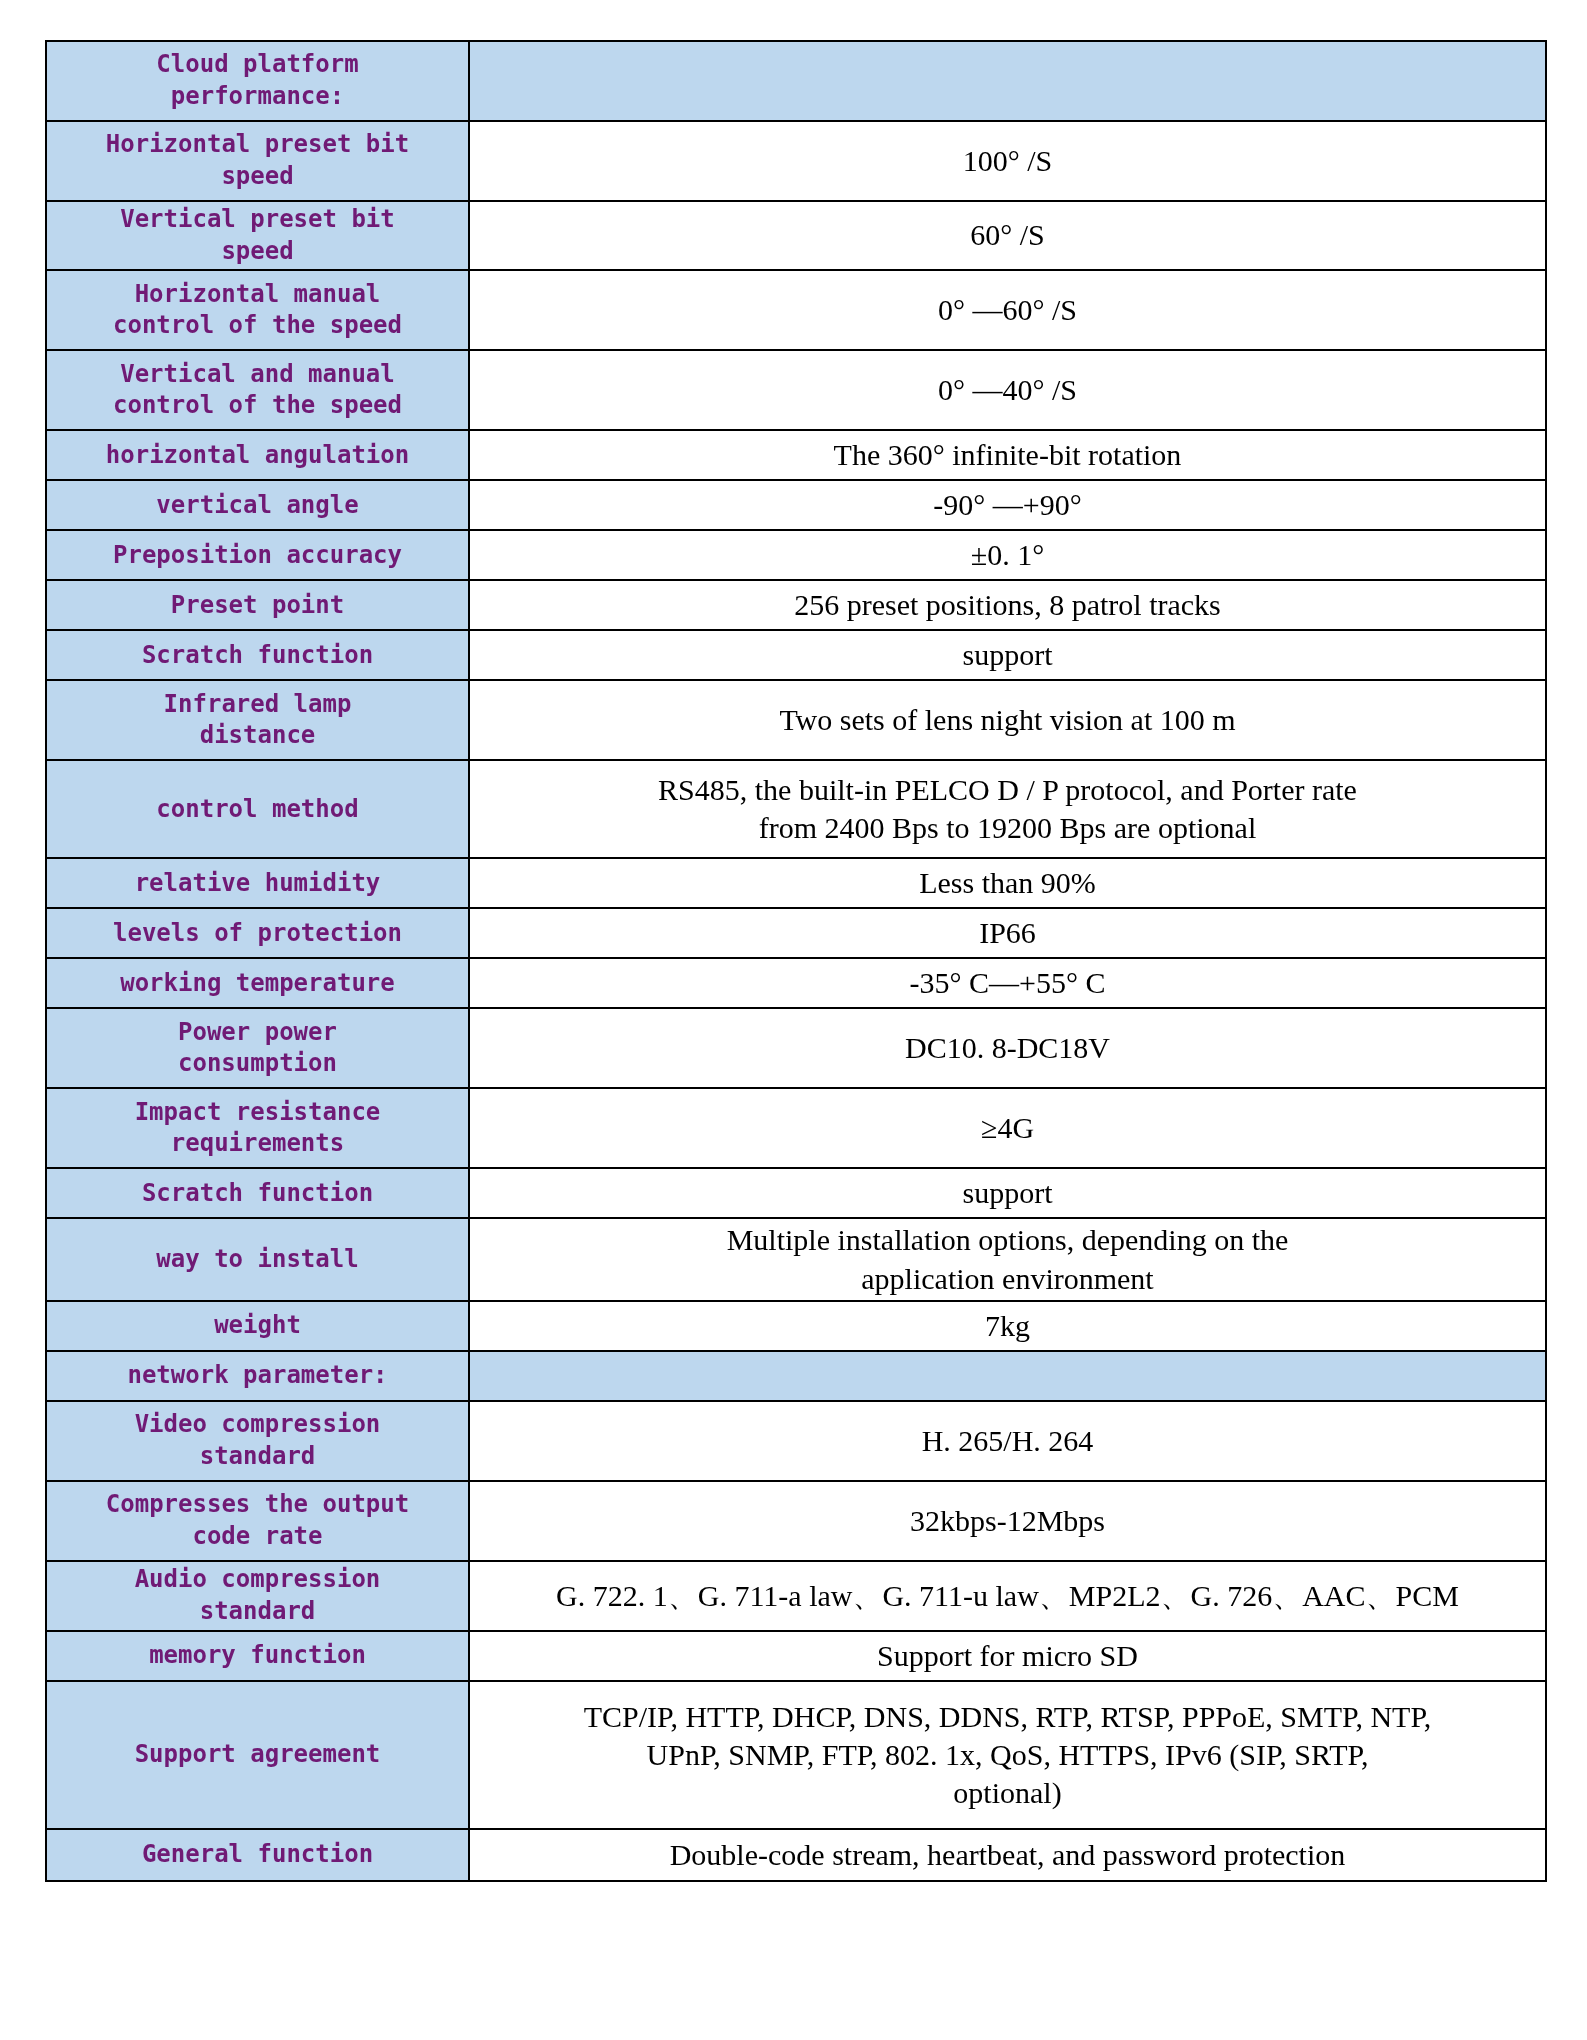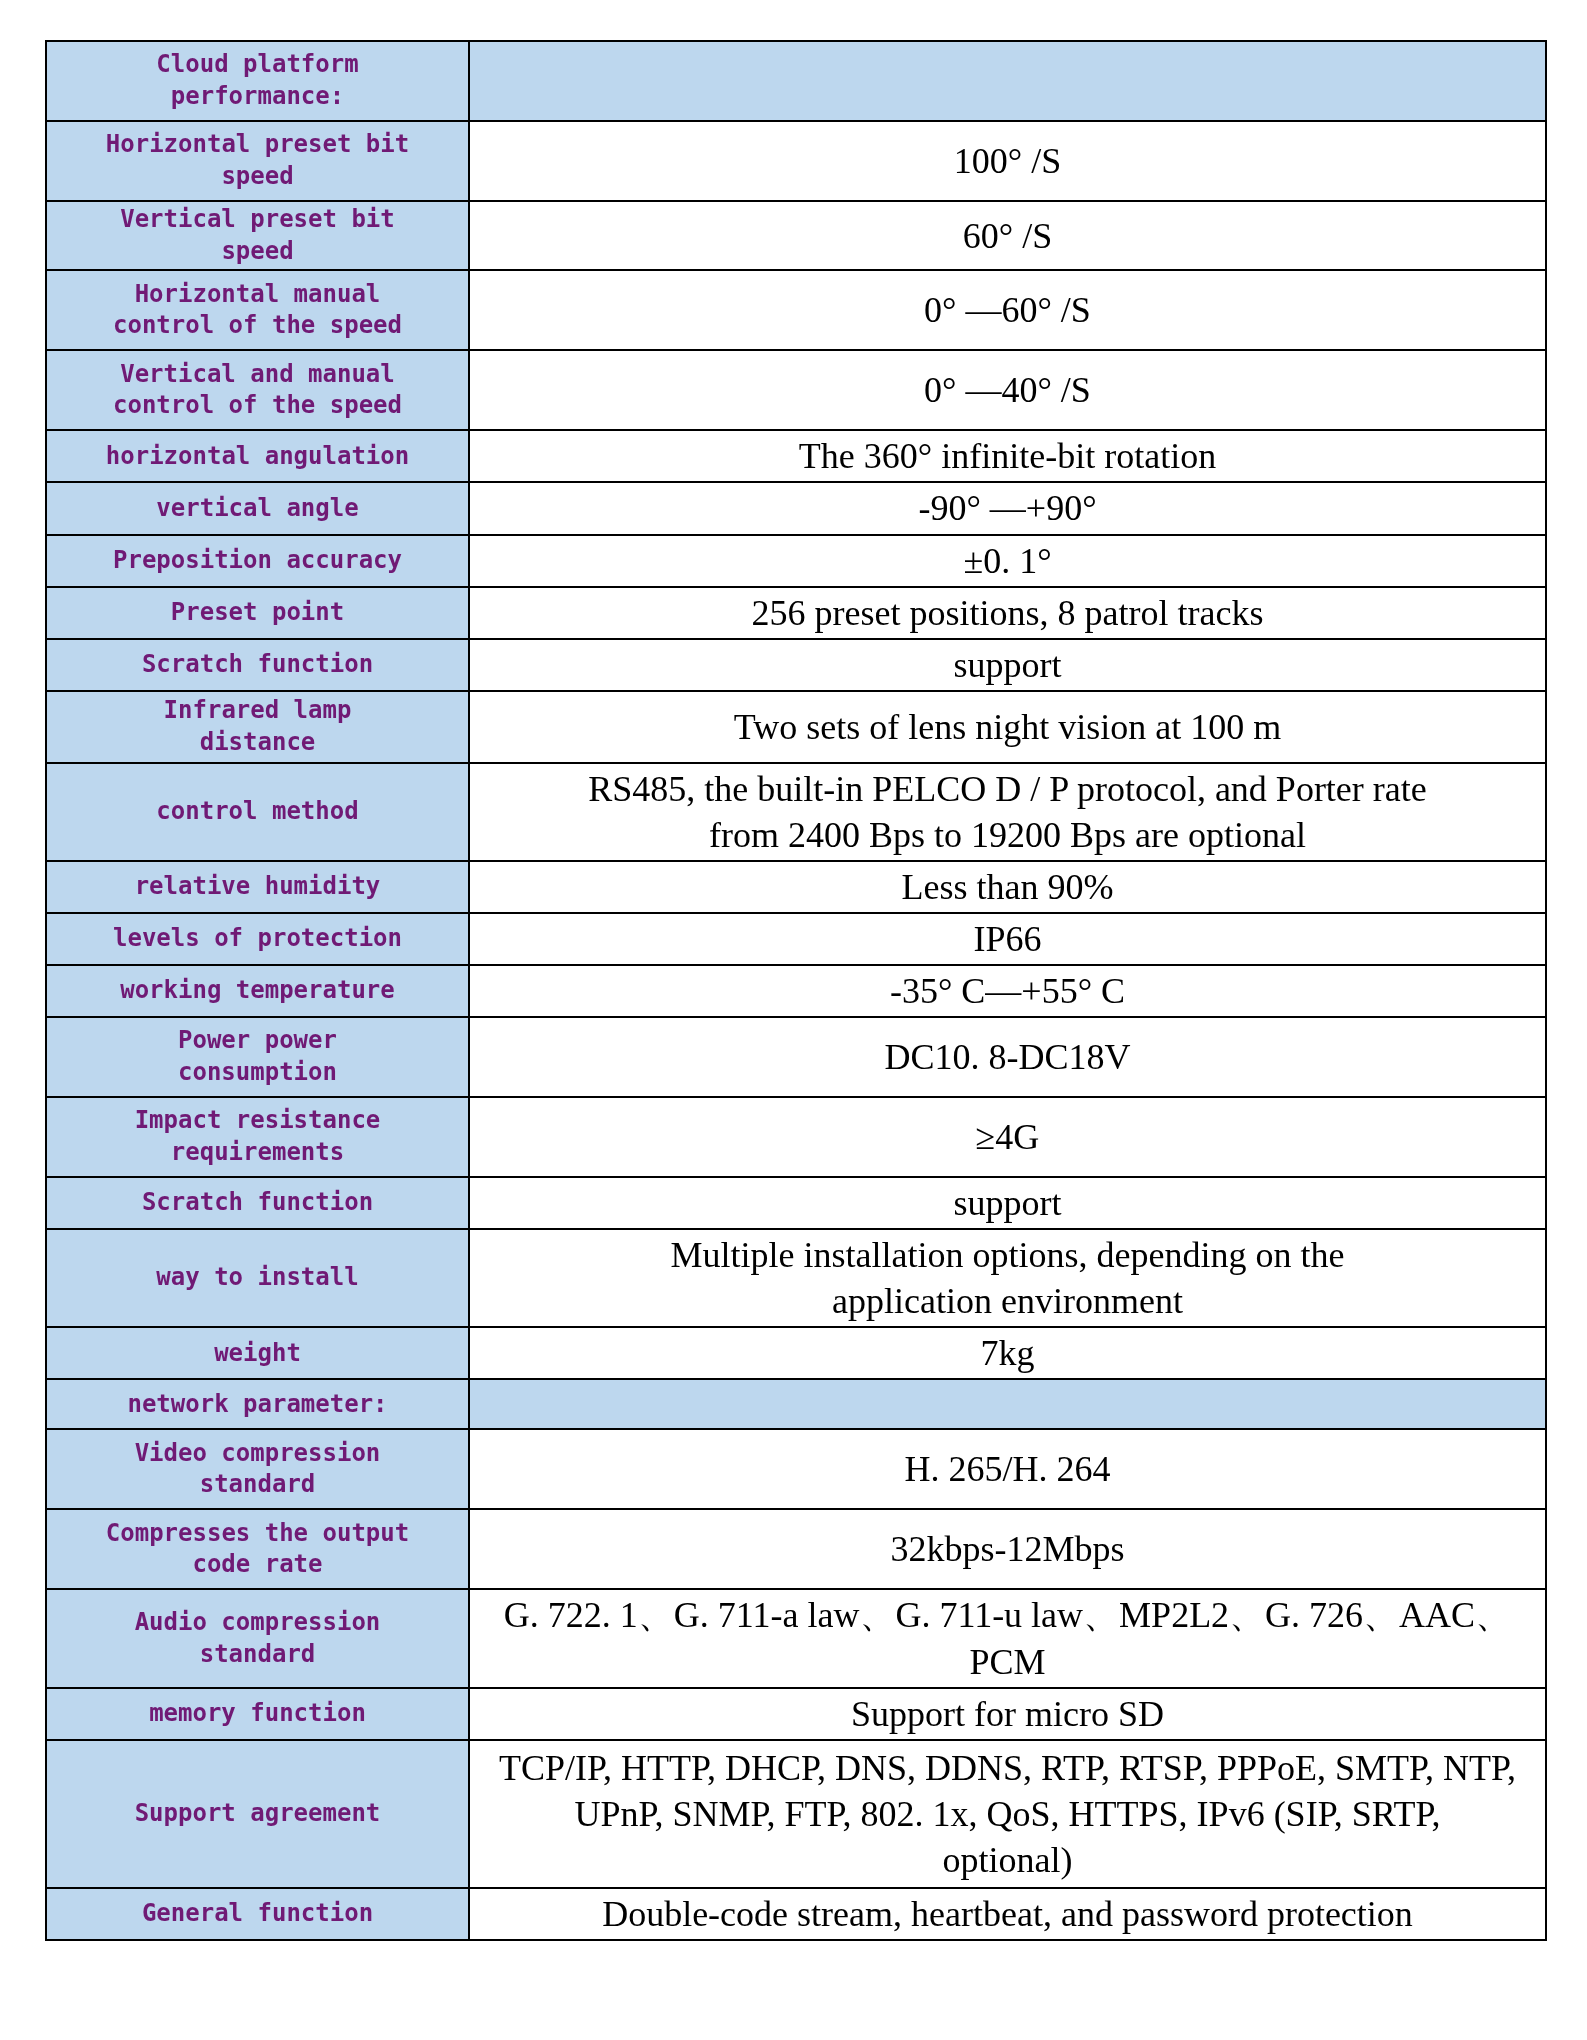--- a/index.html
+++ b/index.html
@@ -39,21 +39,21 @@
     font-weight: bold;
     font-size: 24px;
     line-height: 1.32;
     color: #701a75;
     white-space: pre-line;
   }
   td.value {
     background: #ffffff;
     font-family: "Liberation Serif", serif;
     font-weight: normal;
-    font-size: 36px;
+    font-size: 30px;
     line-height: 1.28;
     color: #000;
     white-space: pre-line;
   }
   tr.section-row td.value {
     background: var(--cell-blue, #BDD7EE);
   }
   tr.section-row td.label {
     font-weight: bold;
   }
@@ -106,21 +106,21 @@
           <td class="value">±0. 1°</td>
         </tr>
         <tr class="data-row" style="height: 50px;">
           <td class="label">Preset point</td>
           <td class="value">256 preset positions, 8 patrol tracks</td>
         </tr>
         <tr class="data-row" style="height: 50px;">
           <td class="label">Scratch function</td>
           <td class="value">support</td>
         </tr>
-        <tr class="data-row" style="height: 72px;">
+        <tr class="data-row" style="height: 80px;">
           <td class="label">Infrared lamp
 distance</td>
           <td class="value">Two sets of lens night vision at 100 m</td>
         </tr>
         <tr class="data-row" style="height: 98px;">
           <td class="label">control method</td>
           <td class="value">RS485, the built-in PELCO D / P protocol, and Porter rate
 from 2400 Bps to 19200 Bps are optional</td>
         </tr>
         <tr class="data-row" style="height: 50px;">

